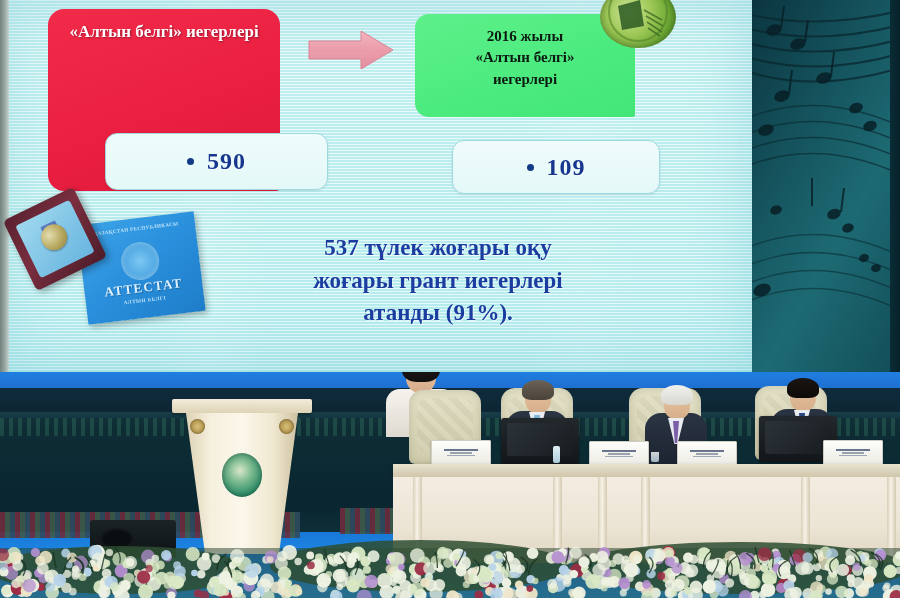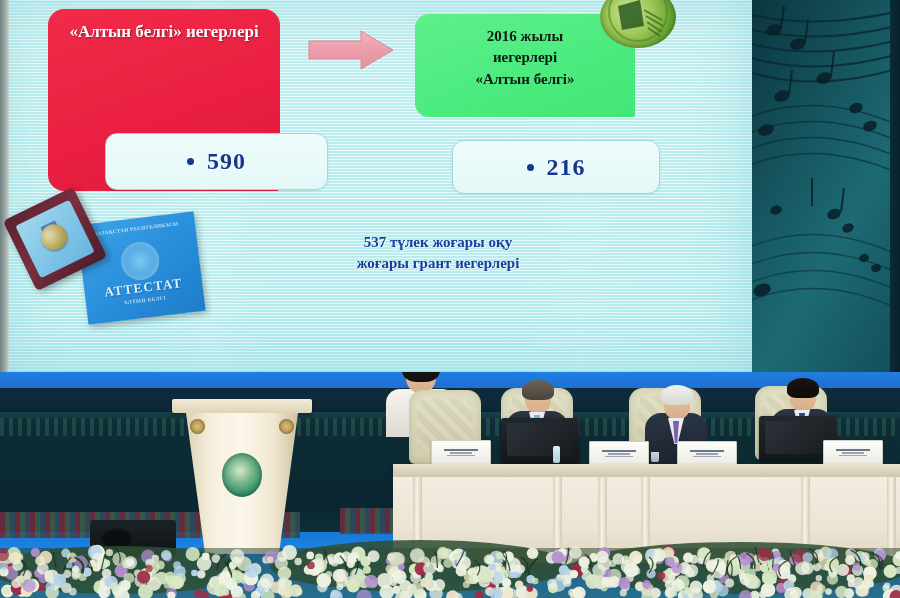--- a/index.html
+++ b/index.html
@@ -73,21 +73,21 @@
     display:flex;align-items:center;justify-content:center;gap:13px;
   }
   #seal{
     position:absolute;left:600px;top:-14px;width:76px;height:62px;
     border-radius:50%;
     background:radial-gradient(circle at 38% 42%,#cfe59a 0%,#9ec857 38%,#6aa733 70%,#4c8326 100%);
     box-shadow:inset 0 0 9px rgba(0,0,0,.35);overflow:hidden;
   }
   #blue-text{
     position:absolute;left:258px;top:232px;width:360px;text-align:center;
-    color:#1b3da0;font-weight:bold;font-size:15px;line-height:1.42;
+    color:#1b3da0;font-weight:bold;font-size:23px;line-height:1.42;
     font-family:"Liberation Serif", serif;
     text-shadow:1px 1px 0 rgba(255,255,255,.55);
   }
   
   #cert-photo{position:absolute;left:10px;top:196px;width:200px;height:140px;}
   .certificate{
     position:absolute;left:72px;top:22px;width:118px;height:100px;
     background:linear-gradient(145deg,#3da4e8 0%,#2a8fdc 50%,#1e7dc9 100%);
     transform:rotate(-7deg);
     box-shadow:2px 3px 6px rgba(0,0,0,.28);
@@ -242,45 +242,46 @@
         <line x1="4" y1="17" x2="62" y2="17"></line>
           <line x1="4" y1="21" x2="70" y2="21"></line>
         <line x1="4" y1="25" x2="64" y2="25"></line>
           <line x1="4" y1="29" x2="56" y2="29"></line>
       </g>
     </svg>
 
     <div class="card" id="green-card">
       <div class="card-title">
         <div>2016  жылы</div>
+        <div>«Алтын белгі»</div>
         <div>иегерлері</div>
-        <div>«Алтын белгі»</div>
       </div>
     </div>
     <div id="green-value">
       <span class="bullet"></span>
-      <span class="bignum">216</span>
+      <span class="bignum">109</span>
     </div>
 
     <div id="seal">
       <svg width="76" height="62" viewBox="0 0 76 62">
         <circle cx="38" cy="26" r="29" fill="none" stroke="#4f7d24" stroke-width="2" opacity=".55"></circle>
         <path d="M18 20 L40 14 L44 40 L22 44 Z" fill="#2c5a22" opacity=".85"></path>
         <g stroke="#3e6b23" stroke-width="1.6" opacity=".8">
           <line x1="44" y1="24" x2="62" y2="34"></line>
             <line x1="46" y1="30" x2="63" y2="40"></line>
           <line x1="47" y1="36" x2="62" y2="46"></line>
             <line x1="48" y1="42" x2="60" y2="50"></line>
         </g>
       </svg>
     </div>
 
     <div id="blue-text">
       <div>537 түлек жоғары оқу</div>
       <div>жоғары грант иегерлері</div>
+      <div>атанды (91%).</div>
     </div>
 
     <div id="cert-photo">
       <div class="certificate">
         <div class="cert-head">ҚАЗАҚСТАН РЕСПУБЛИКАСЫ</div>
         <div class="cert-emblem"></div>
         <div class="cert-title">АТТЕСТАТ</div>
         <div class="cert-sub">АЛТЫН БЕЛГІ</div>
       </div>
       <div class="medalbox">

